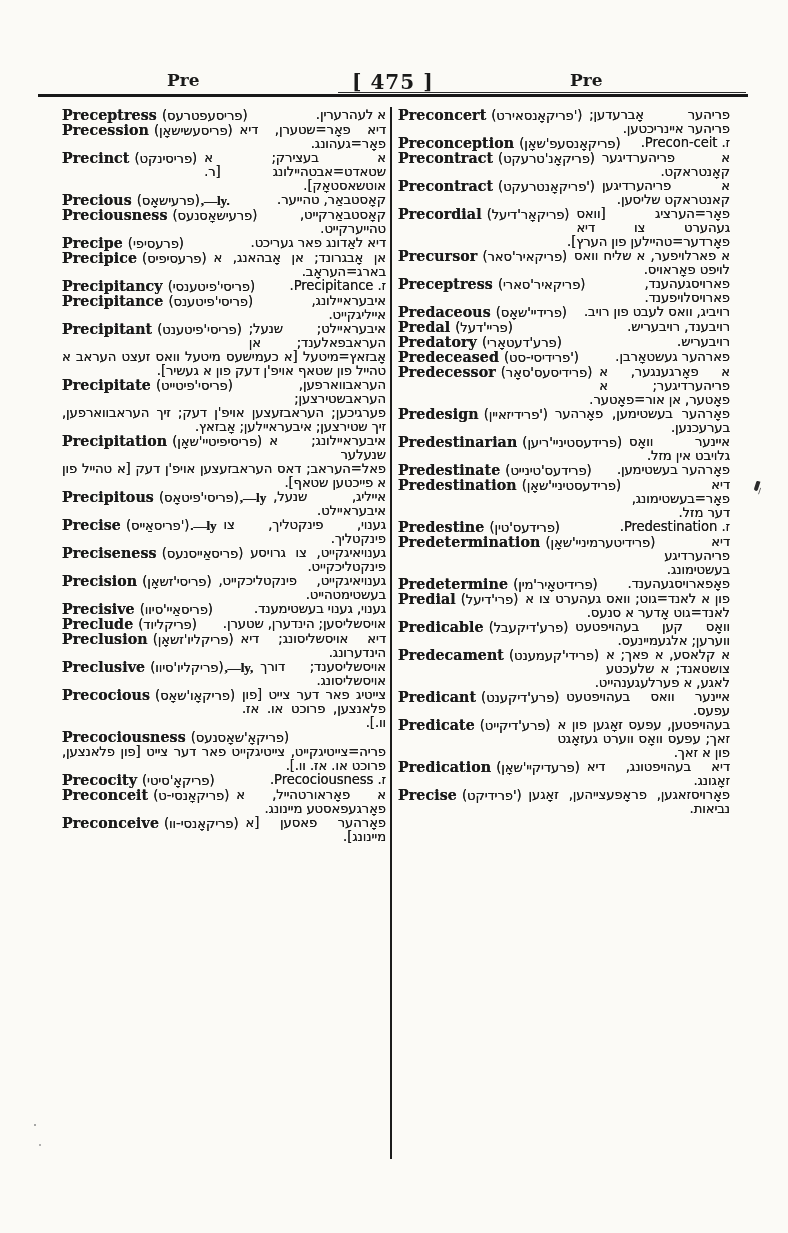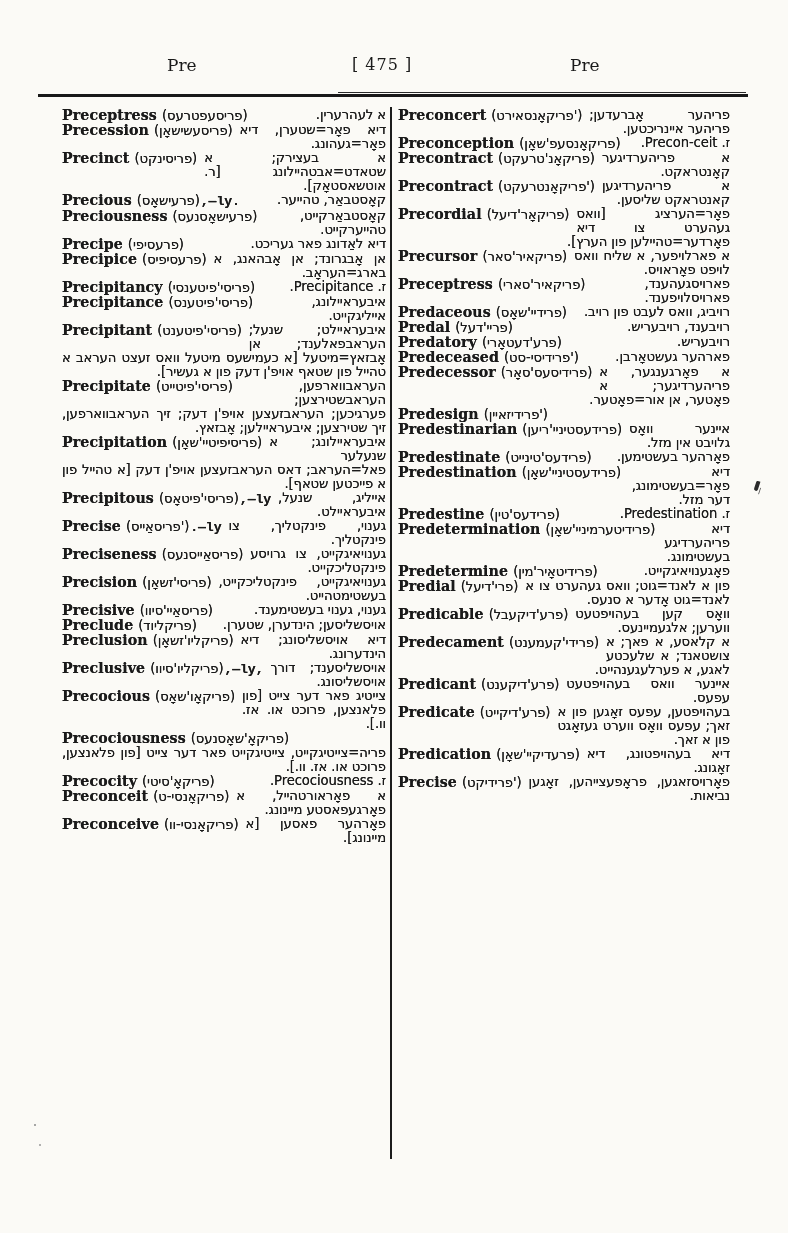--- a/index.html
+++ b/index.html
@@ -7,24 +7,24 @@
     width:788px;height:1233px;
     background:#fbfaf6;
     position:relative;
     overflow:hidden;
     font-family:"DejaVu Serif", serif;
     color:#1a1a1a;
   }
   .page{position:absolute;inset:0;}
 
   
-  .header{position:absolute;top:55px;left:0;width:100%;height:26px;
-    font-family:"DejaVu Serif", serif;font-weight:normal;font-size:17px;}
+  .header{position:absolute;top:70px;left:0;width:100%;height:26px;
+    font-family:"DejaVu Serif", serif;font-weight:bold;font-size:17px;}
   .hdr-left{position:absolute;left:167px;}
-  .hdr-num{position:absolute;left:352px;font-size:16px;letter-spacing:1px;}
+  .hdr-num{position:absolute;left:352px;font-size:20px;letter-spacing:1px;}
   .hdr-right{position:absolute;left:570px;}
   .rule{position:absolute;top:94px;left:38px;width:710px;height:3px;background:#181818;}
   .rule::after{content:"";position:absolute;left:300px;top:-2px;width:408px;height:1px;background:#2a2a2a;}
 
   
   .divider{position:absolute;top:107px;left:390px;width:2px;height:1052px;background:#1c1c1c;}
 
   
   .col{position:absolute;top:108px;}
   .col-left{left:62px;width:324px;}
@@ -48,21 +48,21 @@
     white-space:nowrap;
   }
   .hw{
     font-family:"DejaVu Serif", serif;
     font-weight:bold;
     font-size:14.2px;
     letter-spacing:0.1px;
   }
   .pron{margin-left:5px;}
   .tail{
-    font-family:Liberation Mono, monospace;
+    font-family:Liberation Serif, serif;
     font-weight:bold;
     margin-left:1px;
   }
 
   
   .ink-a{
     position:absolute;left:755px;top:481px;width:4px;height:10px;
     background:#2b2b2b;border-radius:2px 0 3px 3px;
     transform:rotate(18deg);
     box-shadow:4px 4px 0 -1.6px #555;
@@ -117,27 +117,27 @@
       <div class="entry"><span class="hwg"><span class="hw">Precontract</span><span class="pron">(פריקאָנ'טרעקט)</span></span><span class="def">א פריהערדיגער קאָנטראקט.</span></div>
       <div class="entry"><span class="hwg"><span class="hw">Precontract</span><span class="pron">(פריקאָנטרעקט')</span></span><span class="def">א פריהערדיגען קאנטראקט שליסען.</span></div>
       <div class="entry"><span class="hwg"><span class="hw">Precordial</span><span class="pron">(פריקאָר'דיעל)</span></span><span class="def">פאָר=הערציג [וואס געהערט צו דיא פאָרדער=טהיילען פון הערץ].</span></div>
       <div class="entry"><span class="hwg"><span class="hw">Precursor</span><span class="pron">(פריקאיר'סאר)</span></span><span class="def">א פארלויפער, א שליח וואס לויפט פאָראויס.</span></div>
       <div class="entry"><span class="hwg"><span class="hw">Preceptress</span><span class="pron">(פריקאיר'סארי)</span></span><span class="def">פארויסגעהענד, פארויסלויפענד.</span></div>
       <div class="entry"><span class="hwg"><span class="hw">Predaceous</span><span class="pron">(פרידיי'שאָס)</span></span><span class="def">רויביג, וואס לעבט פון רויב.</span></div>
       <div class="entry"><span class="hwg"><span class="hw">Predal</span><span class="pron">(פריי'דעל)</span></span><span class="def">רויבענד, רויבעריש.</span></div>
       <div class="entry"><span class="hwg"><span class="hw">Predatory</span><span class="pron">(פרע'דעטאָרי)</span></span><span class="def">רויבעריש.</span></div>
       <div class="entry"><span class="hwg"><span class="hw">Predeceased</span><span class="pron">(פרידיסי-סט')</span></span><span class="def">פארהער געשטאָרבן.</span></div>
       <div class="entry"><span class="hwg"><span class="hw">Predecessor</span><span class="pron">(פרידיסעס'סאָר)</span></span><span class="def">א פאָרגענגער, א פריהערדיגער; א פאָטער, אן אור=פאָטער.</span></div>
-      <div class="entry"><span class="hwg"><span class="hw">Predesign</span><span class="pron">(פרידיזאיין')</span></span></div>
+      <div class="entry"><span class="hwg"><span class="hw">Predesign</span><span class="pron">(פרידיזאיין')</span></span><span class="def">פאָרהער בעשטימען, פאָרהער בערעכנען.</span></div>
       <div class="entry"><span class="hwg"><span class="hw">Predestinarian</span><span class="pron">(פרידעסטיניי'ריען)</span></span><span class="def">איינער וואָס גלויבט אין מזל.</span></div>
       <div class="entry"><span class="hwg"><span class="hw">Predestinate</span><span class="pron">(פרידעס'טינייט)</span></span><span class="def">פאָרהער בעשטימען.</span></div>
       <div class="entry"><span class="hwg"><span class="hw">Predestination</span><span class="pron">(פרידעסטיניי'שאָן)</span></span><span class="def">דיא פאָר=בעשטימונג, דער מזל.</span></div>
       <div class="entry"><span class="hwg"><span class="hw">Predestine</span><span class="pron">(פרידעס'טין)</span></span><span class="def">ז. Predestination.</span></div>
       <div class="entry"><span class="hwg"><span class="hw">Predetermination</span><span class="pron">(פרידיטערמיניי'שאָן)</span></span><span class="def">דיא פריהערדיגע בעשטימונג.</span></div>
-      <div class="entry"><span class="hwg"><span class="hw">Predetermine</span><span class="pron">(פרידיטאָיר'מין)</span></span><span class="def">פאָגענויאיגקייט.</span></div>
+      <div class="entry"><span class="hwg"><span class="hw">Predetermine</span><span class="pron">(פרידיטאָיר'מין)</span></span><span class="def">פאָפארויסגעהענד.</span></div>
       <div class="entry"><span class="hwg"><span class="hw">Predial</span><span class="pron">(פרי'דיעל)</span></span><span class="def">פון א לאנד=גוט; וואס געהערט צו א לאנד=גוט אָדער א סנעס.</span></div>
       <div class="entry"><span class="hwg"><span class="hw">Predicable</span><span class="pron">(פרע'דיקעבל)</span></span><span class="def">וואָס קען בעהויפטעט ווערען; אלגעמיינעס.</span></div>
       <div class="entry"><span class="hwg"><span class="hw">Predecament</span><span class="pron">(פרידי'קעמענט)</span></span><span class="def">א קלאסע, א פאך; א צושטאנד; א שלעכטע לאגע, א פערלעגענהייט.</span></div>
       <div class="entry"><span class="hwg"><span class="hw">Predicant</span><span class="pron">(פרע'דיקענט)</span></span><span class="def">איינער וואס בעהויפטעט עפעס.</span></div>
       <div class="entry"><span class="hwg"><span class="hw">Predicate</span><span class="pron">(פרע'דיקייט)</span></span><span class="def">בעהויפטען, עפעס זאָגען פון א זאך; עפעס וואָס ווערט געזאָגט פון א זאך.</span></div>
       <div class="entry"><span class="hwg"><span class="hw">Predication</span><span class="pron">(פרעדיקיי'שאָן)</span></span><span class="def">דיא בעהויפטונג, דיא זאָגונג.</span></div>
       <div class="entry"><span class="hwg"><span class="hw">Precise</span><span class="pron">(פרידיקט')</span></span><span class="def">פאָרויסזאגען, פראָפעצייהען, זאָגען נביאות.</span></div>
     </div>
   <div class="ink-a"></div>
   <div class="ink-b"></div>

